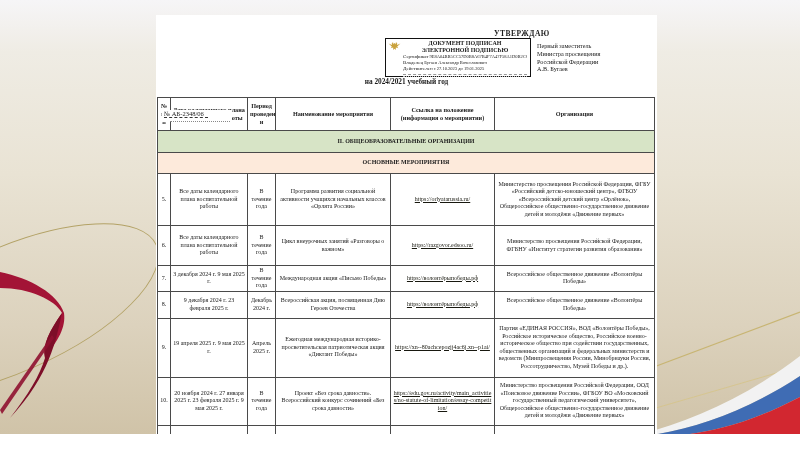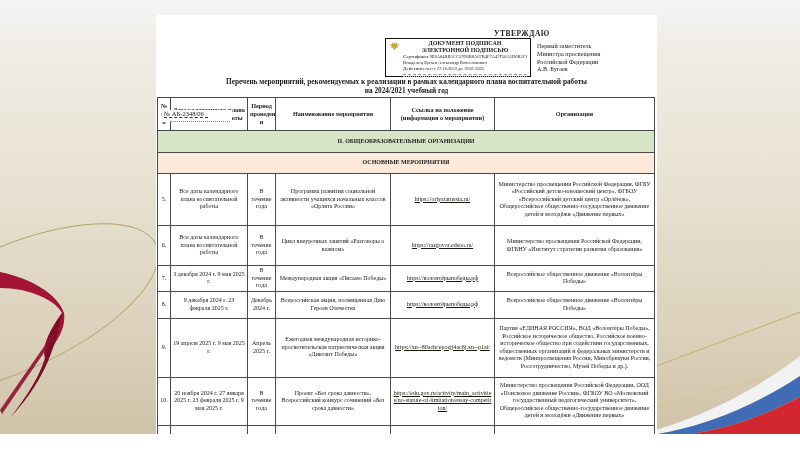--- a/index.html
+++ b/index.html
@@ -95,21 +95,20 @@
     </div>
 
     <div class="approver">
       <div>Первый заместитель</div>
       <div>Министра просвещения</div>
       <div>Российской Федерации</div>
       <div>А.В. Бугаев</div>
     </div>
 
     <div class="doc-title">
-      <div>Перечень мероприятий, рекомендуемых к реализации в рамках календарного плана воспитательной работы</div>
       <div>на 2024/2021 учебный год</div>
     </div>
 
     <table class="doc">
       <colgroup>
         <col style="width:13px">
           <col style="width:77px">
           <col style="width:28px">
         <col style="width:115px">
           <col style="width:104px">

